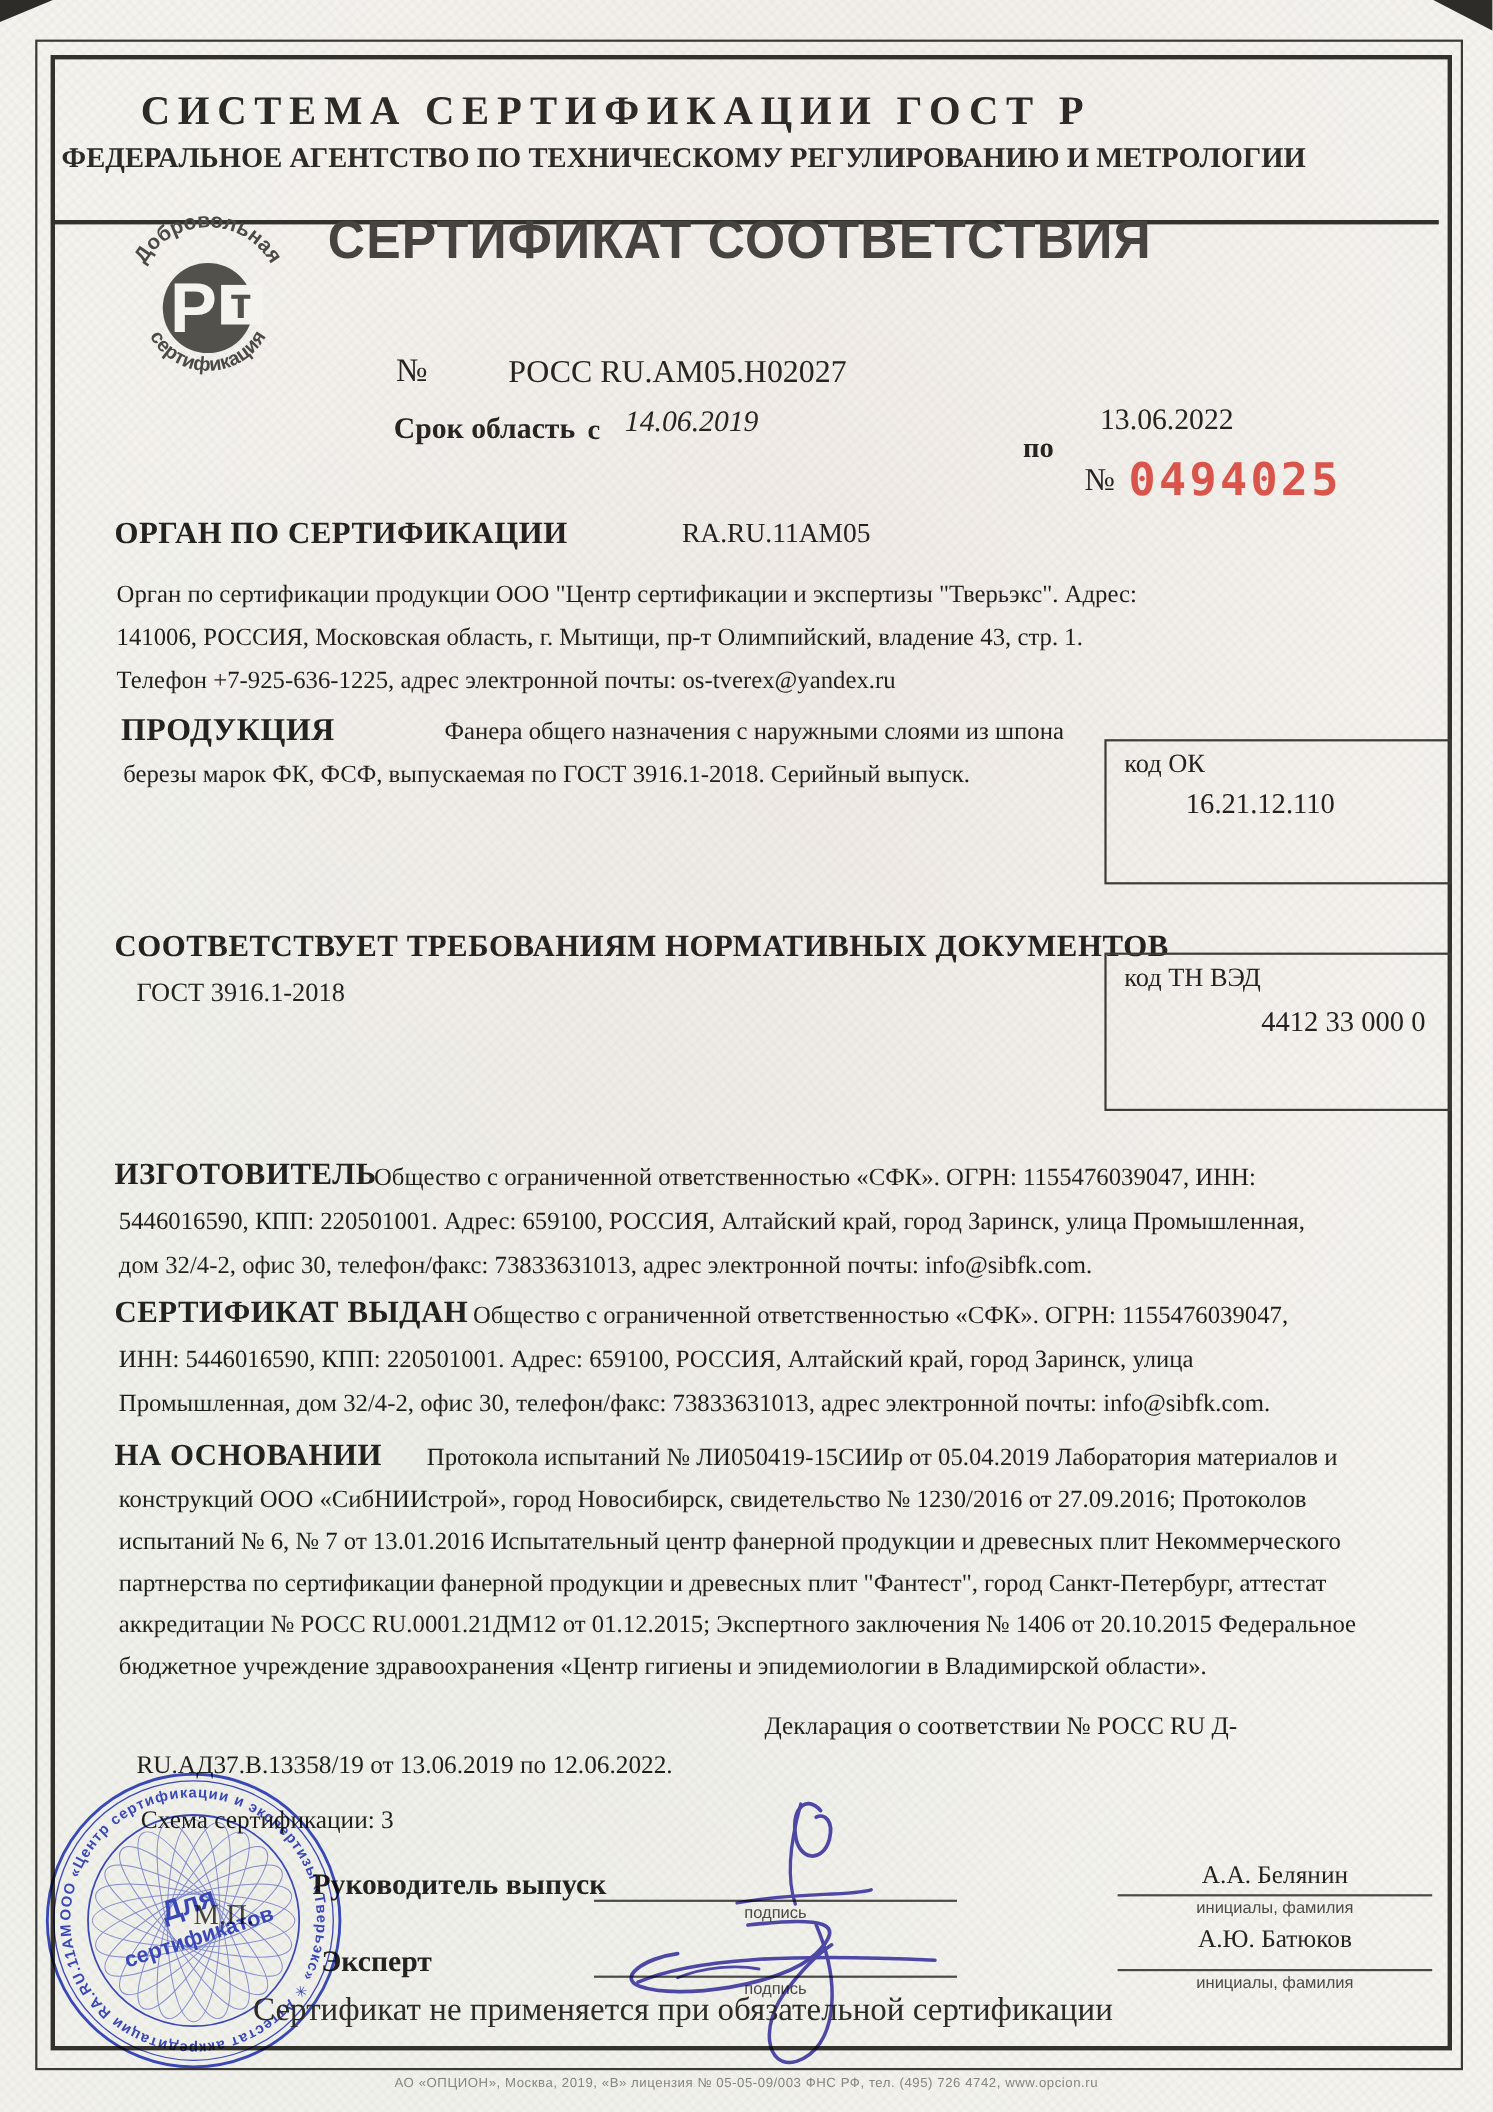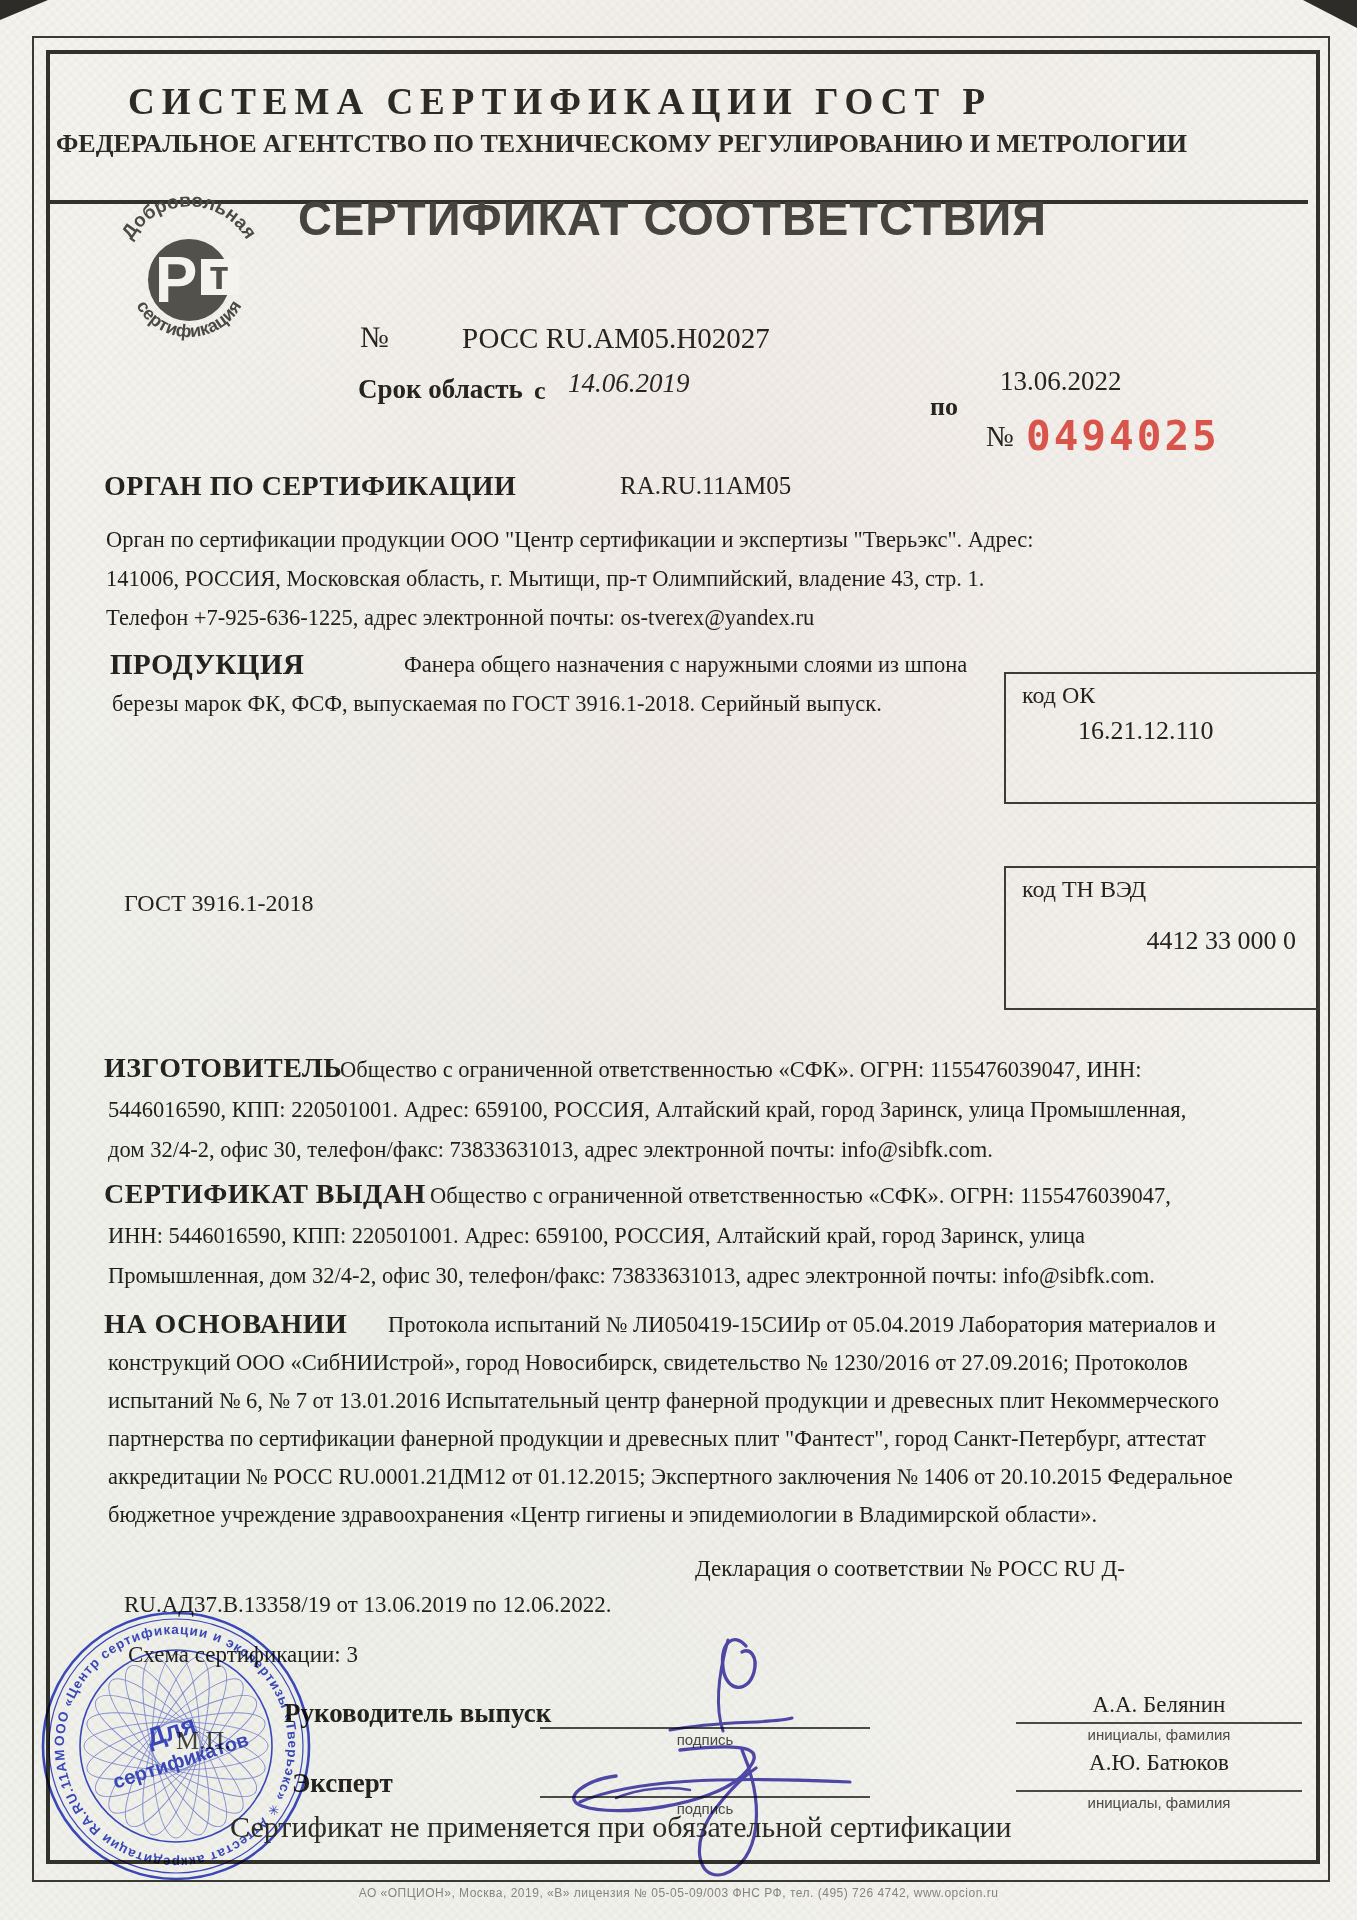--- a/index.html
+++ b/index.html
@@ -101,24 +101,25 @@
   <div class="abs serif org-code">RA.RU.11АМ05</div>
   <div class="abs serif body-par" style="left:106px;top:520px;width:950px;">Орган по сертификации продукции ООО "Центр сертификации и экспертизы "Тверьэкс". Адрес: 141006, РОССИЯ, Московская область, г. Мытищи, пр-т Олимпийский, владение 43, стр. 1. Телефон +7-925-636-1225, адрес электронной почты: os-tverex@yandex.ru</div>
 
   <div class="abs serif sec-heading" style="left:110px;top:648px;font-size:29px;">ПРОДУКЦИЯ</div>
   <div class="abs serif body-par" style="left:112px;top:645px;width:880px;text-indent:292px;">Фанера общего назначения с наружными слоями из шпона березы марок ФК, ФСФ, выпускаемая по ГОСТ 3916.1-2018. Серийный выпуск.</div>
   <div class="abs code-box" style="left:1004px;top:672px;width:312px;height:128px;">
     <div class="abs serif box-label" style="left:16px;top:8px;">код ОК</div>
     <div class="abs serif box-value" style="left:72px;top:42px;">16.21.12.110</div>
   </div>
 
+  <div class="abs serif sec-heading" style="left:104px;top:845px;">СООТВЕТСТВУЕТ ТРЕБОВАНИЯМ НОРМАТИВНЫХ ДОКУМЕНТОВ</div>
   <div class="abs serif" style="left:124px;top:890px;font-size:24px;color:#232220;">ГОСТ 3916.1-2018</div>
   <div class="abs code-box" style="left:1004px;top:866px;width:312px;height:140px;">
     <div class="abs serif box-label" style="left:16px;top:8px;">код ТН ВЭД</div>
-    <div class="abs serif box-value" style="right:22px;top:46px;margin-top:12px;">4412 33 000 0</div>
+    <div class="abs serif box-value" style="right:22px;top:46px;">4412 33 000 0</div>
   </div>
 
   <div class="abs serif sec-heading" style="left:104px;top:1052px;">ИЗГОТОВИТЕЛЬ</div>
   <div class="abs serif body-par" style="left:108px;top:1050px;width:1085px;text-indent:232px;line-height:40px;">Общество с ограниченной ответственностью «СФК». ОГРН: 1155476039047, ИНН: 5446016590, КПП: 220501001. Адрес: 659100, РОССИЯ, Алтайский край, город Заринск,  улица Промышленная, дом 32/4-2, офис 30, телефон/факс: 73833631013, адрес электронной почты: info@sibfk.com.</div>
 
   <div class="abs serif sec-heading" style="left:104px;top:1178px;">СЕРТИФИКАТ ВЫДАН</div>
   <div class="abs serif body-par" style="left:108px;top:1176px;width:1085px;text-indent:322px;line-height:40px;">Общество с ограниченной ответственностью «СФК». ОГРН: 1155476039047, ИНН: 5446016590, КПП: 220501001. Адрес: 659100, РОССИЯ, Алтайский край, город Заринск,  улица Промышленная, дом 32/4-2, офис 30, телефон/факс: 73833631013, адрес электронной почты: info@sibfk.com.</div>
 
   <div class="abs serif sec-heading" style="left:104px;top:1308px;">НА ОСНОВАНИИ</div>
   <div class="abs serif body-par" style="left:108px;top:1306px;width:1145px;text-indent:280px;line-height:38px;">Протокола испытаний № ЛИ050419-15СИИр от 05.04.2019 Лаборатория материалов и конструкций ООО «СибНИИстрой», город Новосибирск, свидетельство № 1230/2016 от 27.09.2016; Протоколов испытаний № 6, № 7 от 13.01.2016 Испытательный центр фанерной продукции и древесных плит Некоммерческого партнерства по сертификации фанерной продукции и древесных плит "Фантест", город Санкт-Петербург, аттестат аккредитации № РОСС RU.0001.21ДМ12 от 01.12.2015;  Экспертного заключения № 1406 от 20.10.2015 Федеральное бюджетное учреждение здравоохранения «Центр гигиены и эпидемиологии в Владимирской области».</div>

